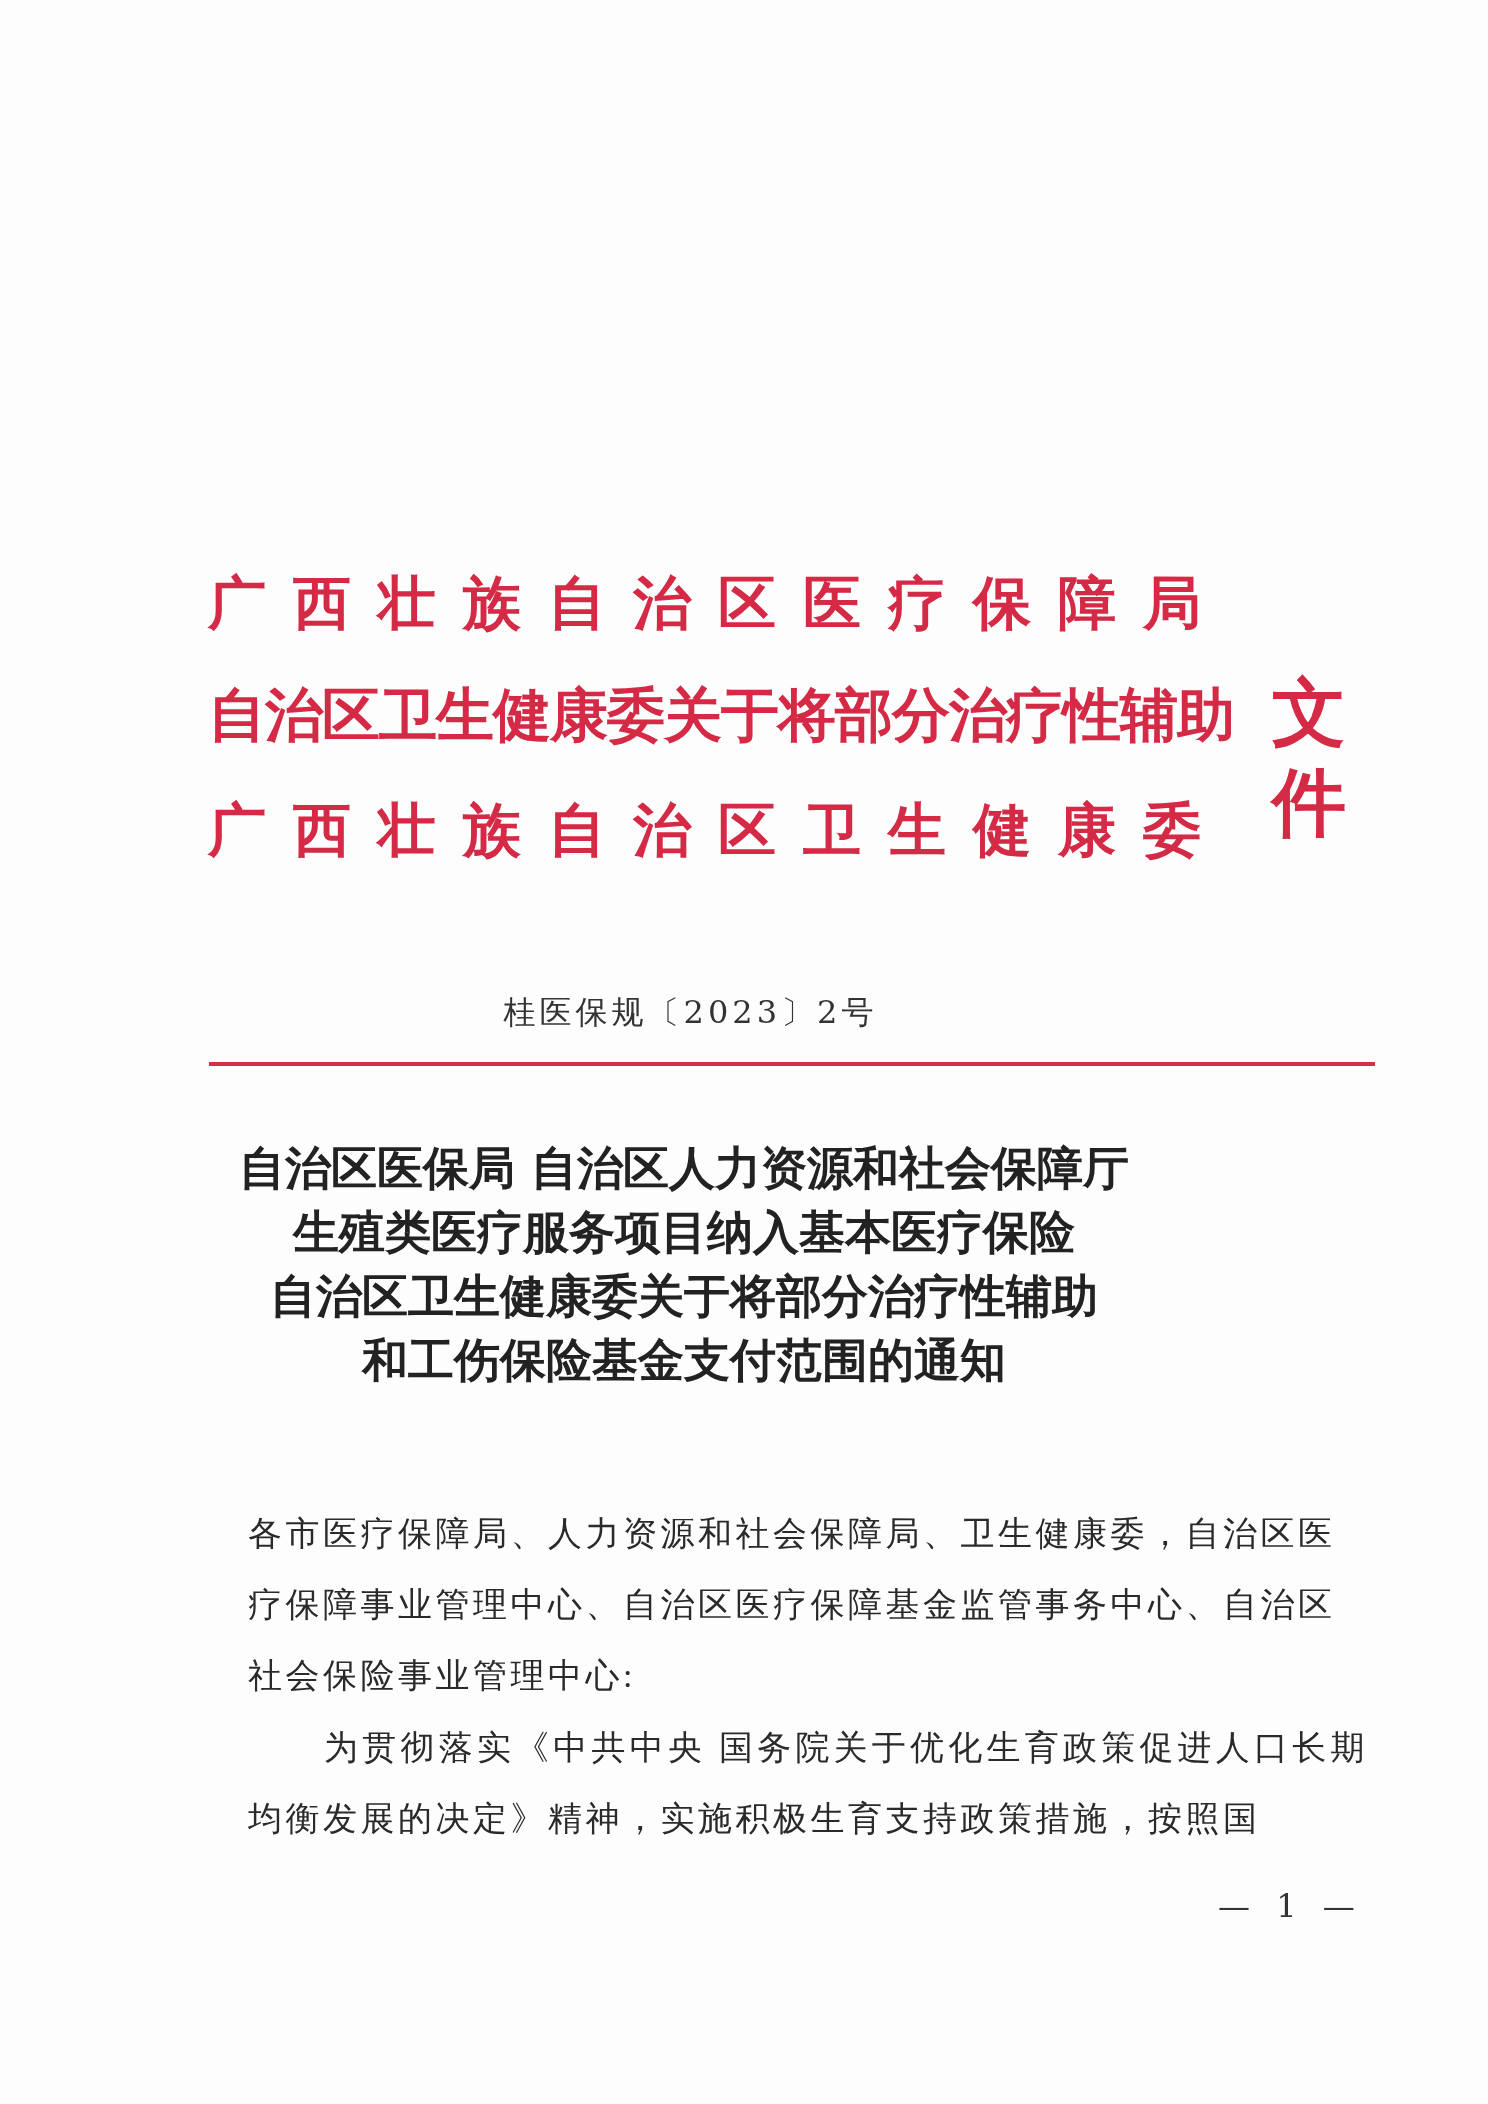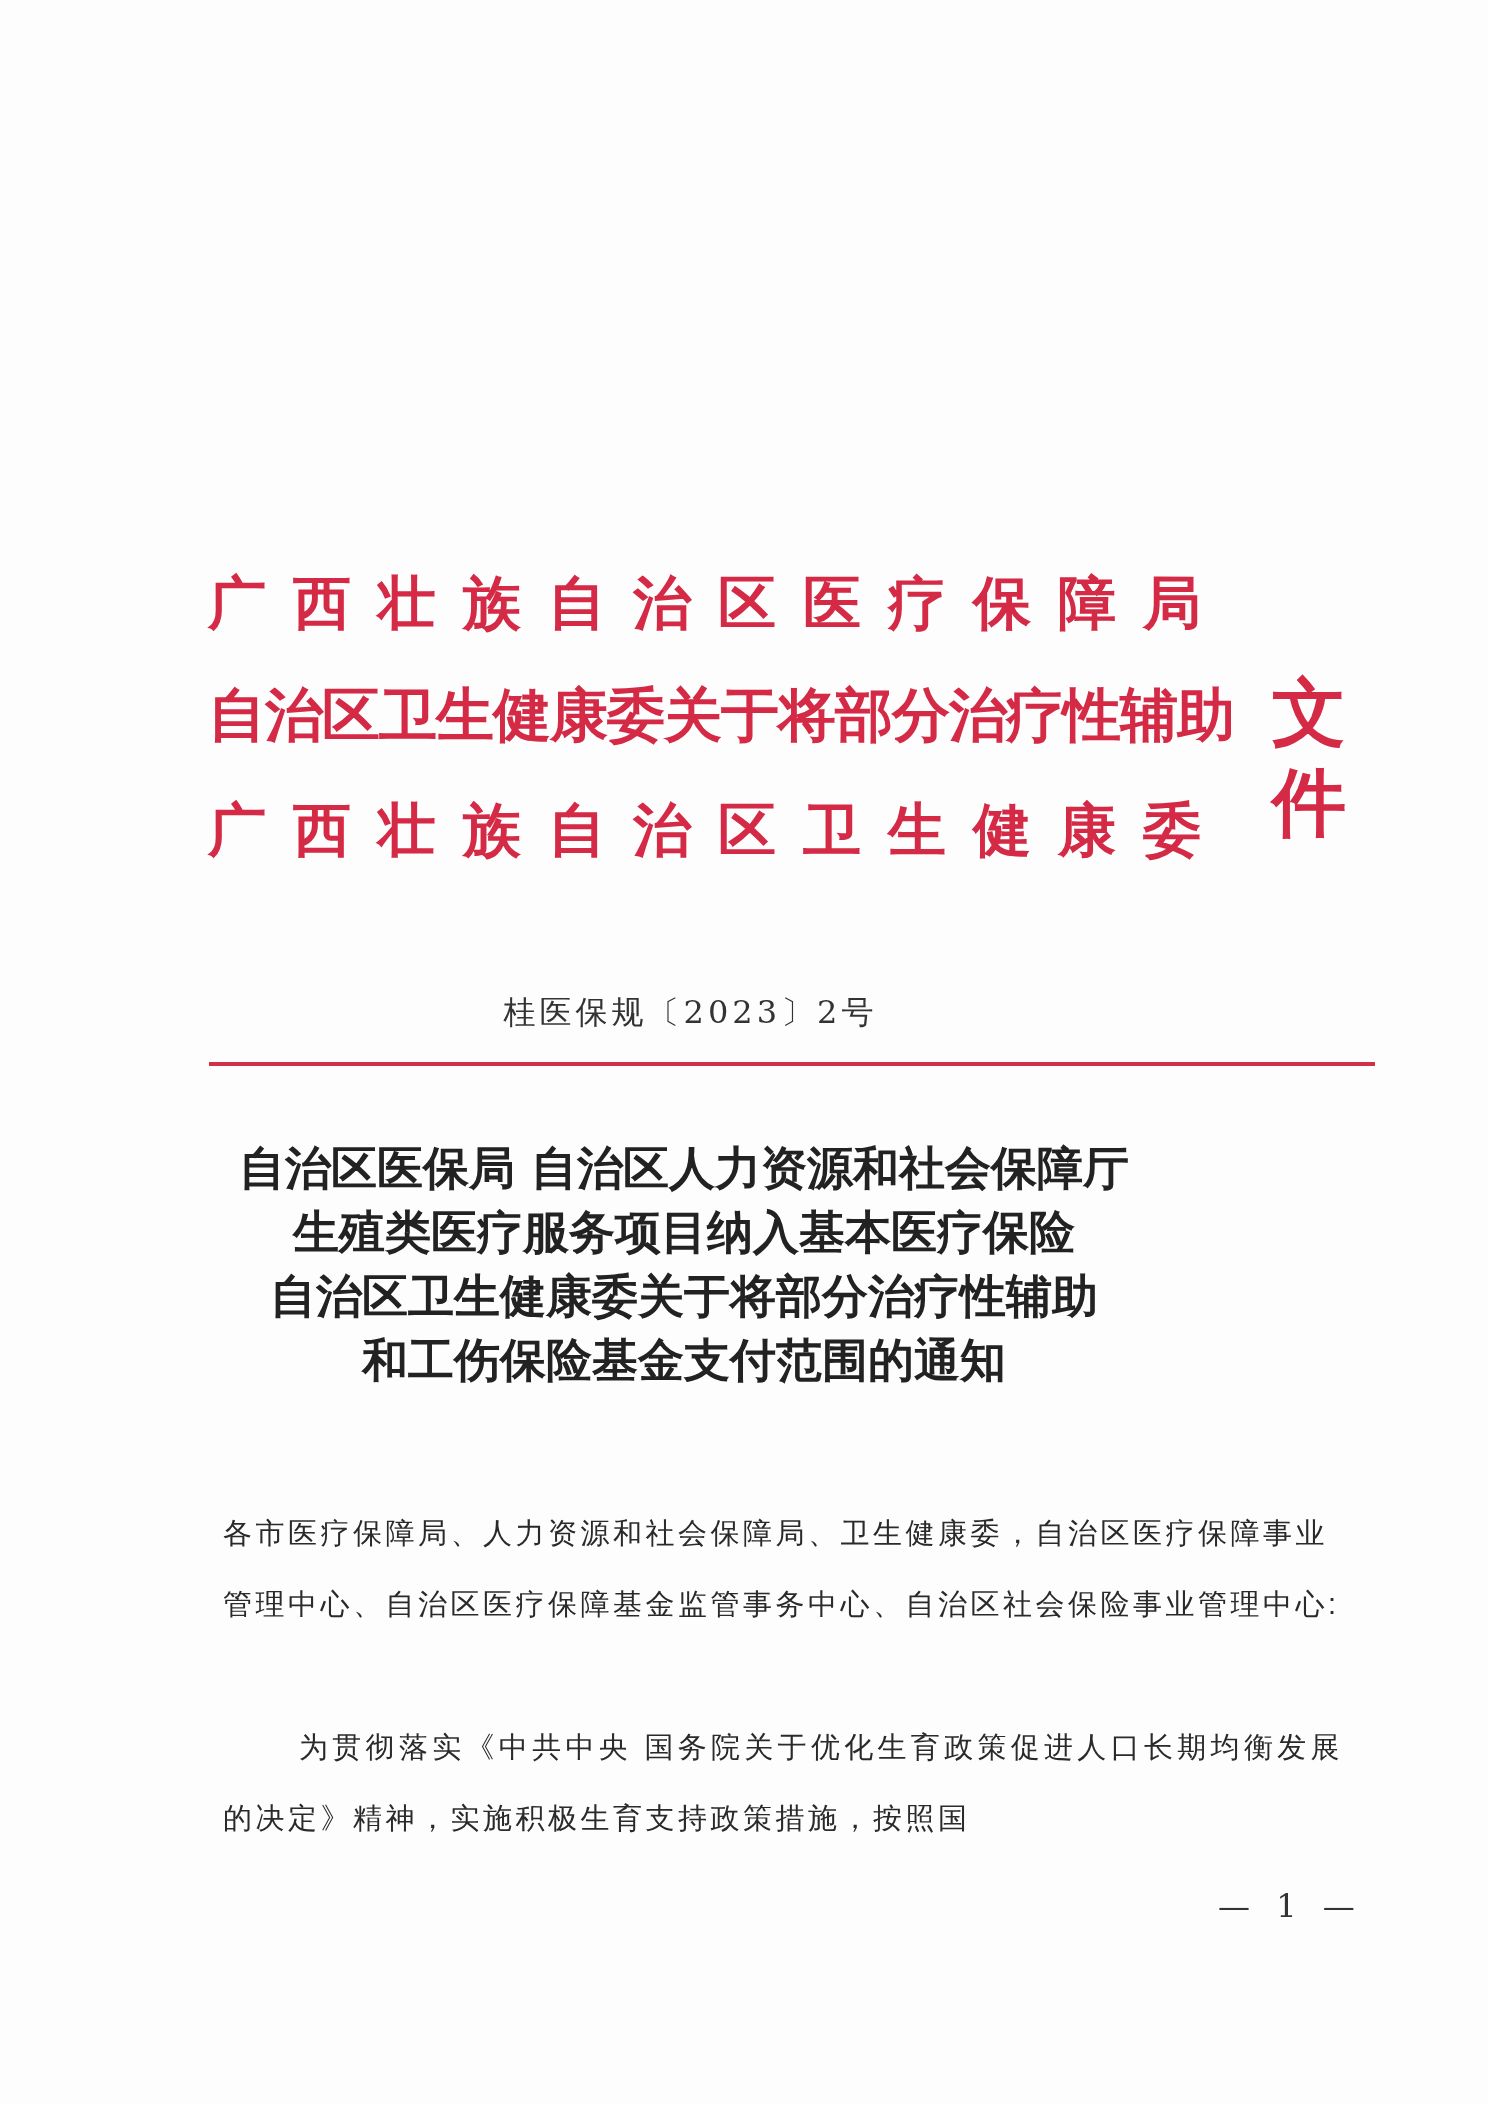--- a/index.html
+++ b/index.html
@@ -68,25 +68,25 @@
       color: #222;
       font-family: "DejaVu Serif", serif;
       font-weight: bold;
       font-size: 46px;
       line-height: 64px;
     }
     .title div { white-space: nowrap; }
 
     .body-text {
       position: absolute;
-      left: 223px;
+      left: 248px;
       width: 1120px;
       color: #2a2a2a;
-      font-family: Liberation Sans, sans-serif;
-      font-size: 29px;
+      font-family: Liberation Serif, serif;
+      font-size: 34px;
       line-height: 71px;
       letter-spacing: 3.5px;
     }
     .salutation { top: 1498px; }
     .paragraph { top: 1712px; text-indent: 76px; text-align: justify; }
 
     .page-number {
       position: absolute;
       left: 1218px;
       top: 1886px;

